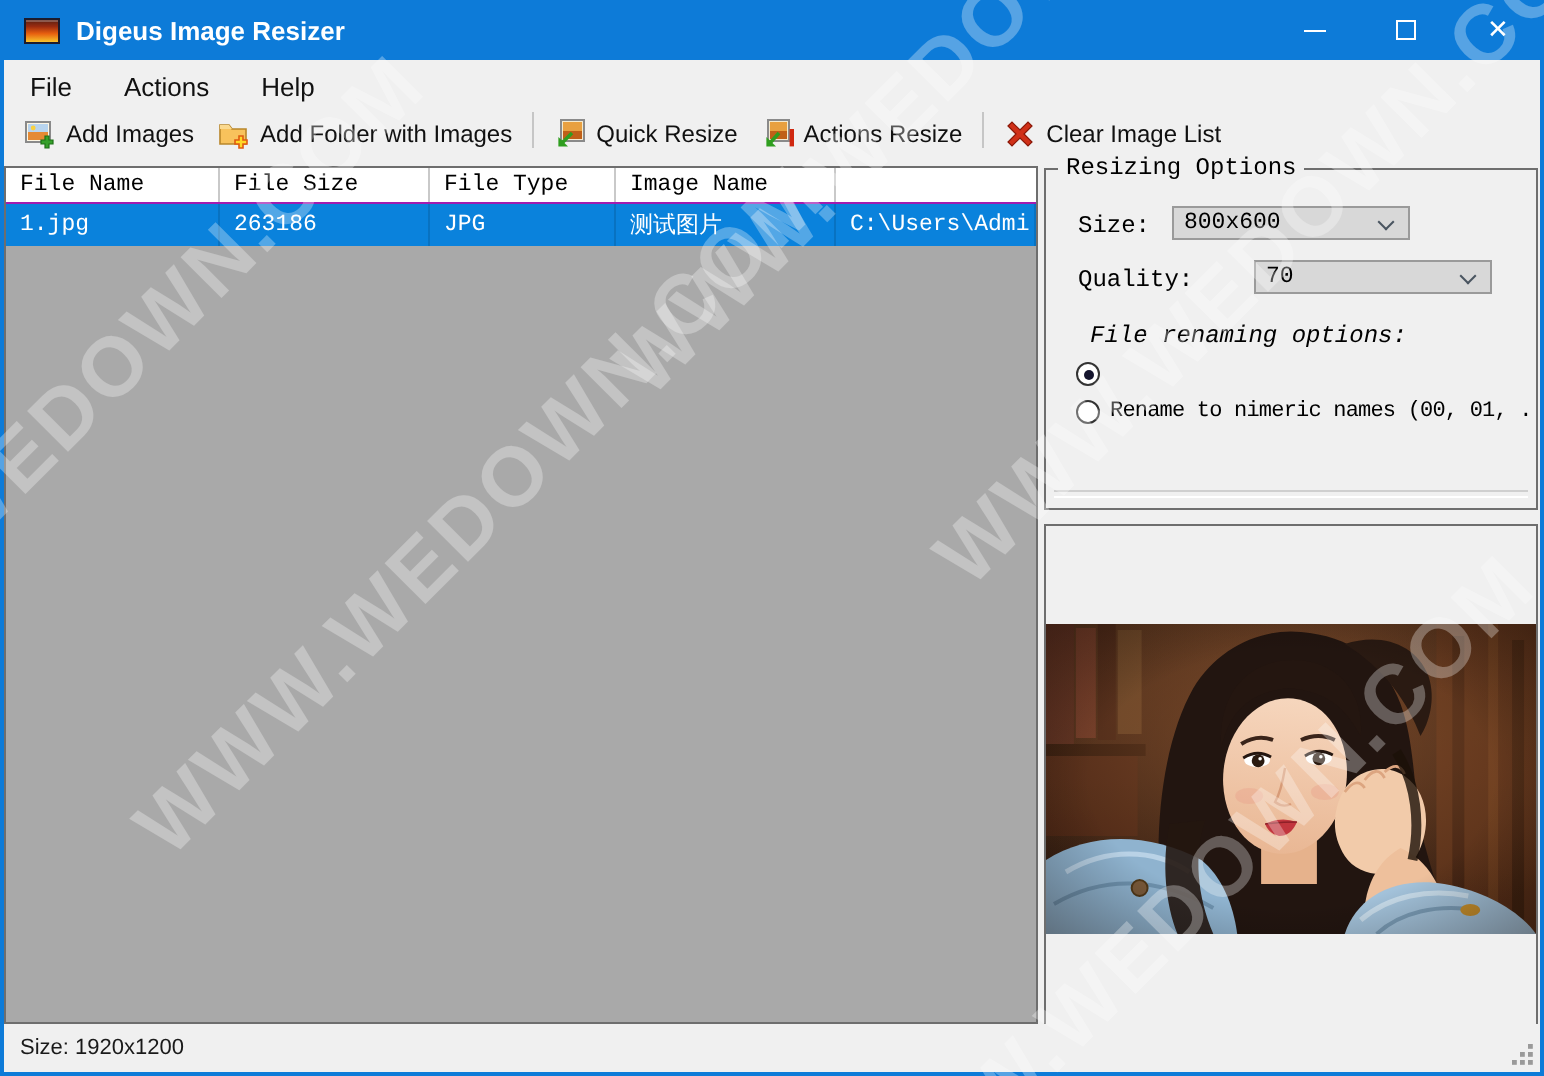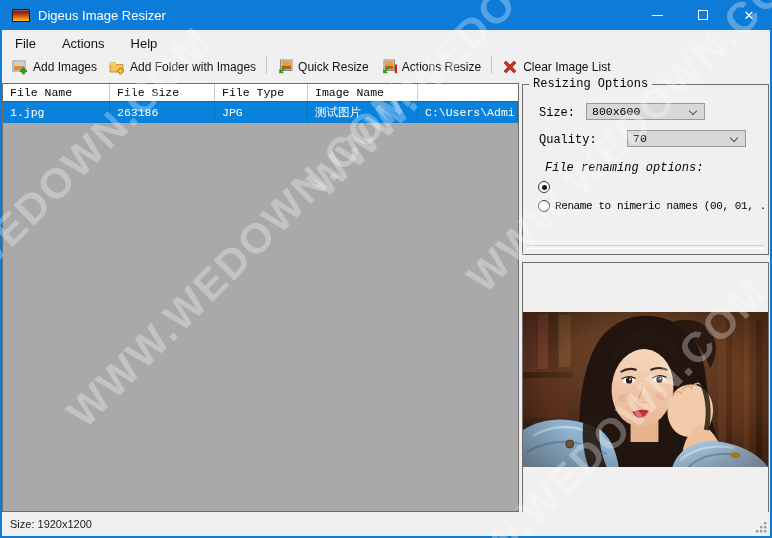--- a/index.html
+++ b/index.html
@@ -10,21 +10,21 @@
   }
   
   .edge { position:absolute; background:#0d7bd8; z-index:40; }
   .edge-left { left:0; top:0; width:2px; height:538px; }
   .edge-right { right:0; top:0; width:2px; height:538px; }
   .edge-bottom { left:0; bottom:0; width:772px; height:2px; }
 
   
   .titlebar {
     position:absolute; left:0; top:0; width:772px; height:30px;
-    background:#0d7bd8; display:flex; align-items:center; color:#fff;
+    background:#0d7bd8; display:flex; align-items:center; color:#fff;font-weight:bold;
   }
   .app-icon {
     width:18px; height:13px; margin-left:12px; border:1px solid #1c1c2e;
     background:linear-gradient(180deg,#5a2012 0%,#9c2c10 30%,#e8600f 62%,#f7c42c 100%);
     box-shadow:inset 0 1px 0 rgba(255,255,255,.25);
   }
   .titlebar .title { margin-left:8px; font-size:13px; }
   .win-controls { margin-left:auto; display:flex; height:30px; }
   .win-btn { width:46px; height:30px; display:flex; align-items:center; justify-content:center; cursor:default; }
   .min-glyph { width:11px; height:1px; background:#fff; display:block; }

